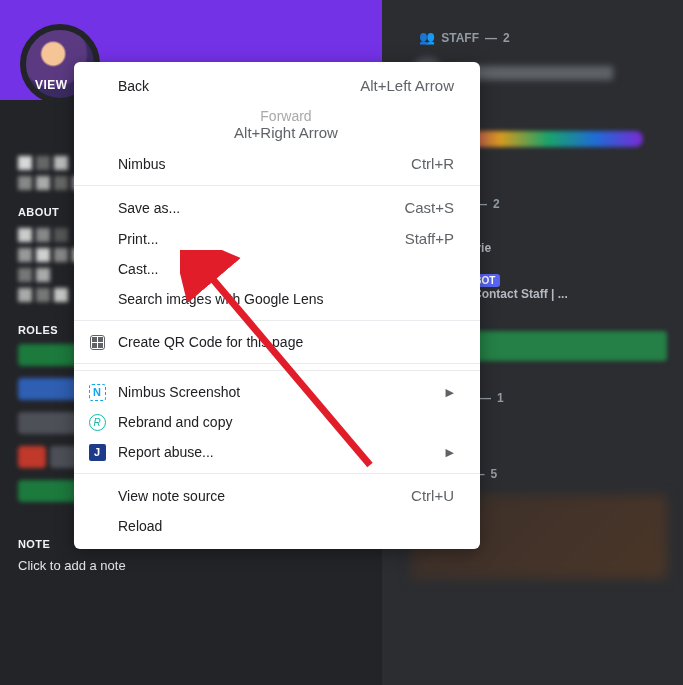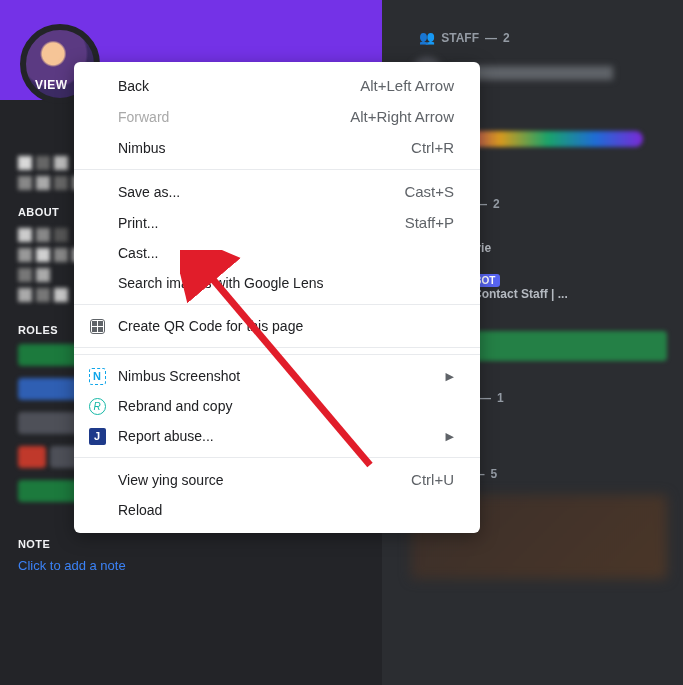--- a/index.html
+++ b/index.html
@@ -46,21 +46,21 @@
       padding: 10px 18px 4px 18px;
       color: #f2f3f5;
       font-size: 11px;
       font-weight: 700;
       letter-spacing: 0.4px;
     }
     .pixel-row { display:flex; gap:4px; margin:6px 18px; }
     .px { width:14px; height:14px; filter: blur(2px); }
     .role-chip { display:inline-block; margin:4px 0; border-radius:4px; height:22px; filter:blur(2px); }
     .note-input {
-      margin: 4px 18px; color:#3b82f6; font-size:13px;
+      margin: 4px 18px; color:#e5e5e5; font-size:13px;
     }
 
     
     .members {
       position: absolute;
       left: 395px; top: 0; right: 0; height: 100%;
       background: #2b2d31;
       padding-top: 24px;
     }
     .memgrp {
@@ -83,21 +83,21 @@
       left: 74px; top: 62px;
       width: 406px;
       background: #fff;
       border-radius: 6px;
       box-shadow: 0 4px 18px rgba(0,0,0,0.35);
       padding: 8px 0;
       font-size: 14px;
       color: #202124;
     }
     .ctx .it { display:flex; align-items:center; justify-content:space-between; padding: 7px 26px 7px 44px; position:relative; }
-    .ctx .it.dis { color:#a9a9a9; }
+    .ctx .it.dis { color:#a9a9a9;flex-direction:column; }
     .ctx .short { color:#5f6368; font-size:15px; }
     .ctx .sep { height:1px; background:#e8eaed; margin:6px 0; }
     .ctx .ico { position:absolute; left:14px; width:18px; height:18px; display:flex; align-items:center; justify-content:center; }
     .ctx .sub-arrow { color:#5f6368; font-size:11px; }
     .qr-ico { border:1.5px solid #5f6368; border-radius:3px; width:15px; height:15px; display:grid; grid-template-columns:1fr 1fr; grid-template-rows:1fr 1fr; gap:1px; padding:1px; }
     .qr-ico span { background:#5f6368; }
     .nimbus-ico { width:17px; height:17px; border:1.5px dashed #0ea5e9; border-radius:3px; color:#0ea5e9; font-size:11px; font-weight:700; display:flex; align-items:center; justify-content:center; }
     .rebrand-ico { width:17px; height:17px; border-radius:50%; border:1.5px solid #14b8a6; color:#14b8a6; font-size:10px; font-style:italic; display:flex; align-items:center; justify-content:center; }
     .report-ico { width:17px; height:17px; background:#1e3a8a; border-radius:2px; color:#fff; font-size:11px; font-weight:700; display:flex; align-items:center; justify-content:center; }
 
@@ -278,21 +278,21 @@
   </div>
   <div class="it">
     <span class="ico">
         <span class="report-ico">J</span>
       </span>
     <span>Report abuse...</span>
     <span class="sub-arrow">▶</span>
   </div>
   <div class="sep"></div>
   <div class="it">
-    <span>View ying source</span>
+    <span>View note source</span>
     <span class="short">Ctrl+U</span>
   </div>
   <div class="it">
     <span>Reload</span>
   </div>
 </div>
 
 <svg class="arrow-svg" width="220" height="230">
   <defs>
     <marker id="ah" markerWidth="12" markerHeight="12" refX="2" refY="5" orient="auto">

